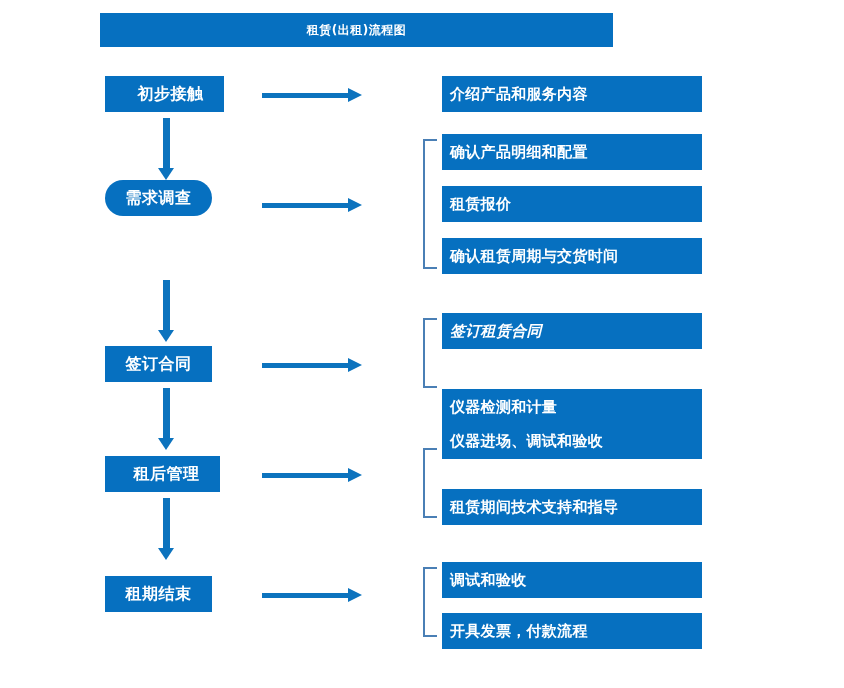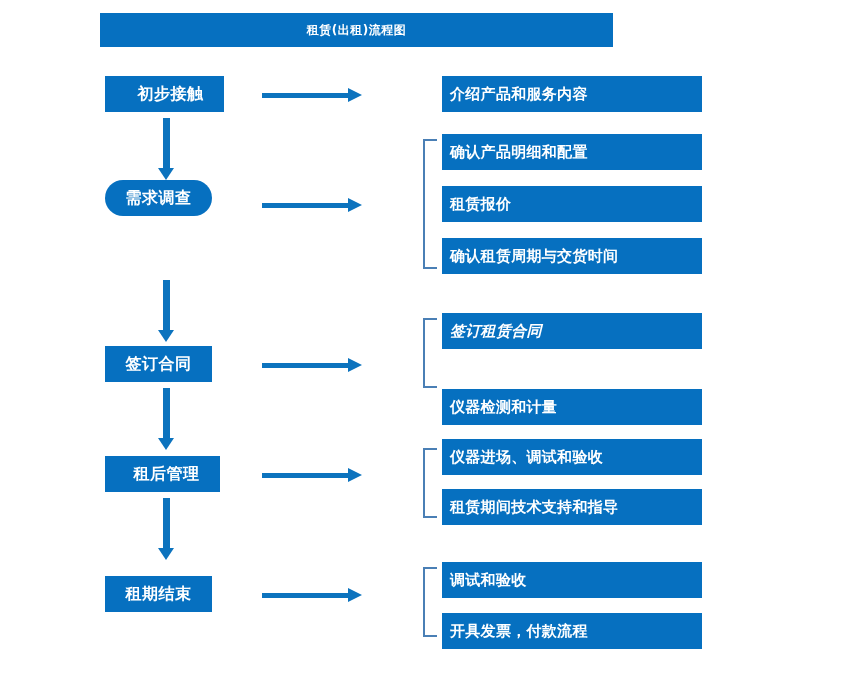--- a/index.html
+++ b/index.html
@@ -188,21 +188,21 @@
 
   <div class="stage-box" style="top:456px;padding-left:8px;">租后管理</div>
 
   <div class="h-arrow" style="top:467px;">
     <div class="shaft"></div>
     <div class="head"></div>
   </div>
 
   <div class="bracket" style="top:448px; height:70px;"></div>
 
-  <div class="detail-box" style="top:423px;margin-top:16px;">仪器进场、调试和验收</div>
+  <div class="detail-box" style="top:423px;">仪器进场、调试和验收</div>
   <div class="detail-box" style="top:489px;">租赁期间技术支持和指导</div>
 
   <div class="v-arrow" style="top:498px; height:62px;">
     <div class="shaft" style="height:50px;"></div>
     <div class="head" style="top:50px;"></div>
   </div>
 
   <div class="stage-box" style="top:576px;">租期结束</div>
 
   <div class="h-arrow" style="top:587px;">

